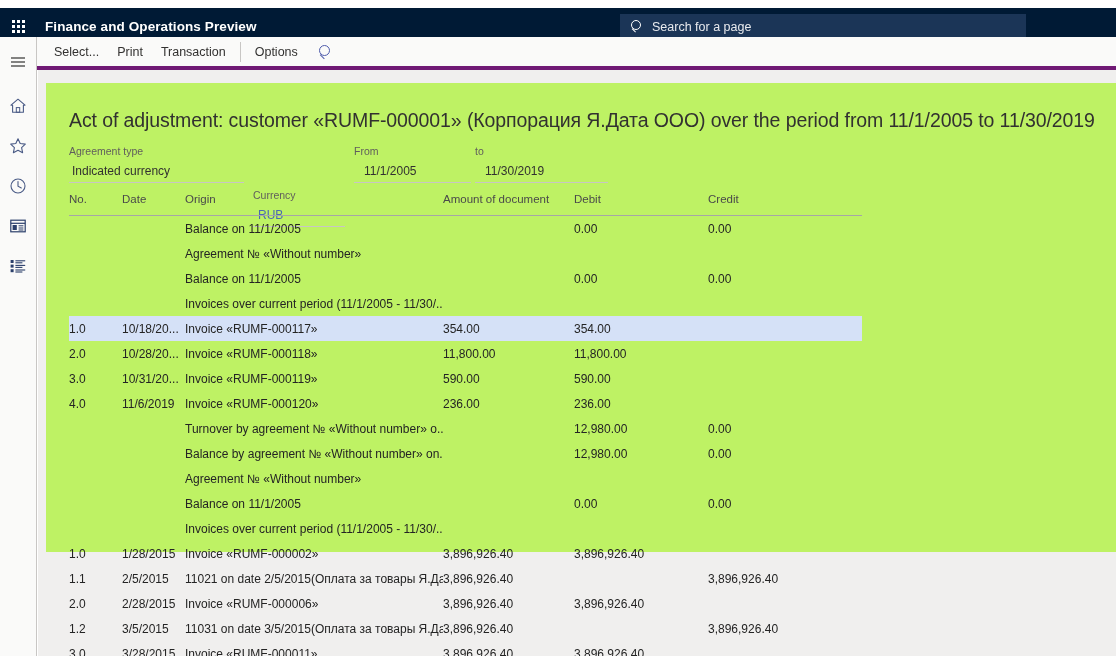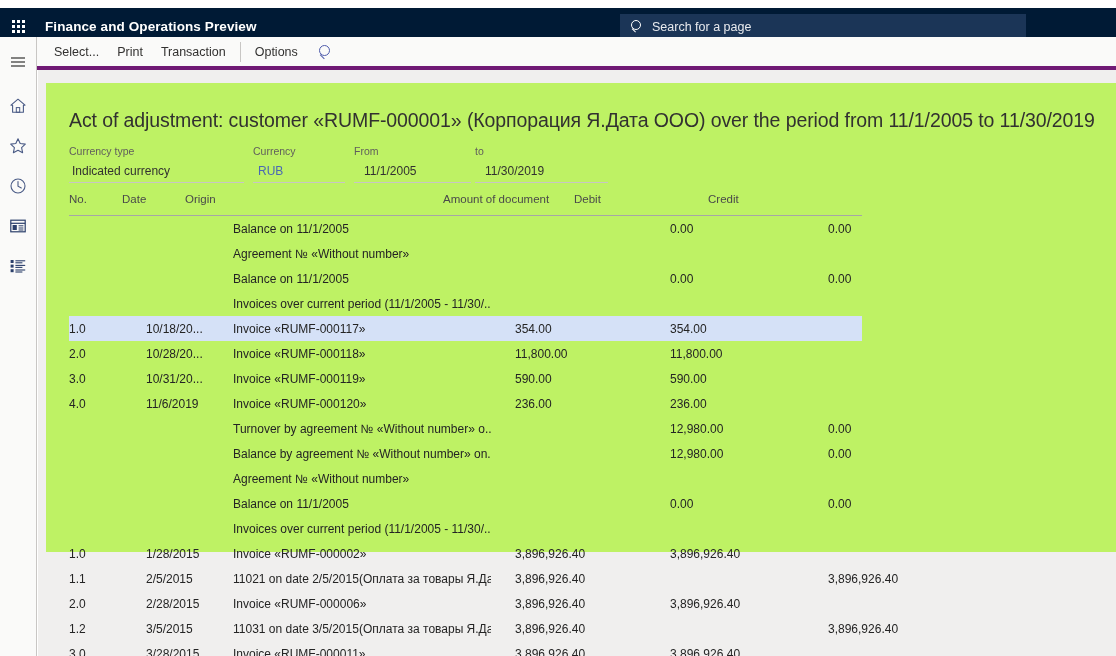--- a/index.html
+++ b/index.html
@@ -135,21 +135,21 @@
     font-size: 12px; color: #323130;
     border-bottom: 1px solid #c8c6c4;
     padding: 3px 5px 4px 5px;
     min-height: 22px;
     cursor: text;
     display: block;
   }
   .fld .val.link { color: #4a69b3; }
   .fld.currency-type { width: 175px; }
   .fld.currency-type .val { padding-left: 3px; }
-  .fld.currency { width: 92px; margin-left: 9px; }
+  .fld.currency { width: 92px; margin-left: 9px; margin-top: 44px; }
   .fld.from { width: 117px; margin-left: 9px; }
   .fld.from .val { padding-left: 10px; }
   .fld.to { width: 133px; margin-left: 4px; }
   .fld.to .val { padding-left: 10px; }
 
   
   #grid { position: absolute; left: 23px; top: 110px; width: 793px; }
   #grid-head {
     display: flex; height: 23px; align-items: flex-start;
     border-bottom: 1px solid #a6a6a6;
@@ -158,21 +158,21 @@
     font-size: 11.5px; color: #4a4a4a;
     cursor: pointer; white-space: nowrap;
   }
   .c-no     { width: 53px; flex: none; }
   .c-date   { width: 63px; flex: none; }
   .c-origin { width: 258px; flex: none; }
   .c-amount { width: 131px; flex: none; }
   .c-debit  { width: 134px; flex: none; }
   .c-credit { width: 154px; flex: none; }
 
-  .grow { display: flex; height: 25px; align-items: center; cursor: pointer; gap: 24px; }
+  .grow { display: flex; height: 25px; align-items: center; cursor: pointer; }
   .grow.sel { background: #d5e1f7; }
   .grow .cell {
     font-size: 12px; color: #242424;
     white-space: nowrap; overflow: hidden;
   }
   .grow .c-origin { padding-right: 4px; }
 </style>
 </head>
 <body>
 
@@ -268,21 +268,21 @@
   <div id="cmd-search-icon"></div>
 </div>
 
 <div id="content-wrap">
 <div id="content">
 
   <div id="page-title">Act of adjustment: customer «RUMF-000001» (Корпорация Я.Дата ООО) over the period from 11/1/2005 to 11/30/2019</div>
 
   <div id="filter-row">
     <div class="fld currency-type">
-      <span class="lbl">Currency type</span>
+      <span class="lbl">Agreement type</span>
       <span class="val">Indicated currency</span>
     </div>
     <div class="fld currency">
       <span class="lbl">Currency</span>
       <span class="val link">RUB</span>
     </div>
     <div class="fld from">
       <span class="lbl">From</span>
       <span class="val">11/1/2005</span>
     </div>

